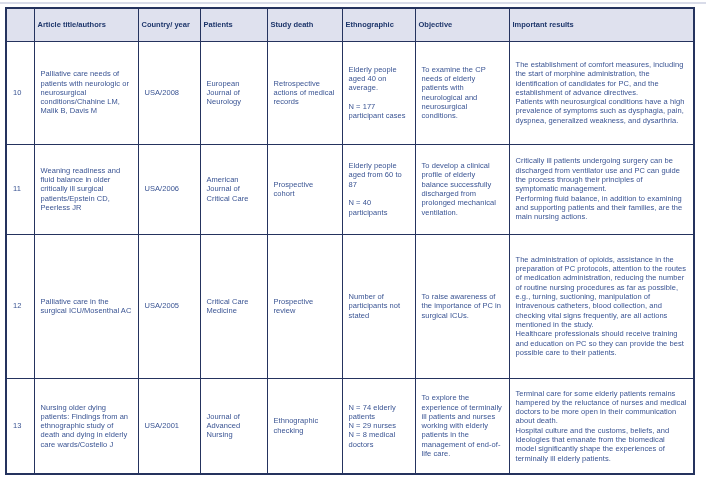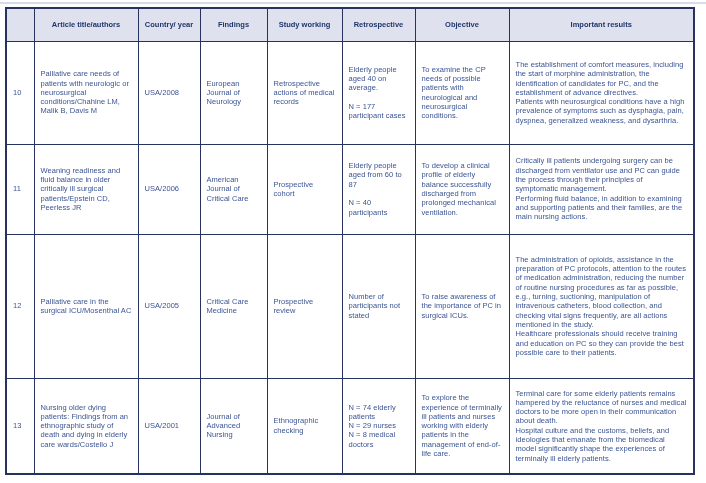--- a/index.html
+++ b/index.html
@@ -38,21 +38,21 @@
     border: 1px solid #25335e;
     vertical-align: middle;
     overflow: hidden;
   }
   table.review th {
     background: #dfe1ee;
     color: #1e366b;
     font-weight: bold;
     font-size: 7.5px;
     line-height: 9px;
-    text-align: center;
+    text-align: left;
     padding: 10px 3px;
   }
   table.review td {
     color: #3a5493;
     font-size: 7.5px;
     line-height: 9.3px;
     padding: 2px 6px;
     white-space: pre-line;
     text-align: left;
     letter-spacing: 0.05px;
@@ -82,38 +82,38 @@
       <col style="width:75px">
       <col style="width:73px">
       <col style="width:94px">
       <col style="width:185px">
     </colgroup>
     <thead>
       <tr class="r-head">
         <th></th>
         <th>Article title/authors</th>
         <th>Country/ year</th>
-        <th>Findings</th>
-        <th>Study working</th>
-        <th>Retrospective</th>
+        <th>Patients</th>
+        <th>Study death</th>
+        <th>Ethnographic</th>
         <th>Objective</th>
         <th>Important results</th>
       </tr>
     </thead>
     <tbody>
       <tr class="r0">
         <td class="num">10</td>
         <td>Palliative care needs of patients with neurologic or neurosurgical conditions/Chahine LM, Malik B, Davis M</td>
         <td>USA/2008</td>
         <td>European Journal of Neurology</td>
         <td>Retrospective actions of medical records</td>
         <td>Elderly people aged 40 on average.
 
 N = 177 participant cases</td>
-        <td>To examine the CP needs of possible patients with neurological and neurosurgical conditions.</td>
+        <td>To examine the CP needs of elderly patients with neurological and neurosurgical conditions.</td>
         <td>The establishment of comfort measures, including the start of morphine administration, the identification of candidates for PC, and the establishment of advance directives.
 Patients with neurosurgical conditions have a high prevalence of symptoms such as dysphagia, pain, dyspnea, generalized weakness, and dysarthria.</td>
       </tr>
       <tr class="r1">
         <td class="num">11</td>
         <td>Weaning readiness and fluid balance in older critically ill surgical patients/Epstein CD, Peerless JR</td>
         <td>USA/2006</td>
         <td>American Journal of Critical Care</td>
         <td>Prospective cohort</td>
         <td>Elderly people aged from 60 to 87

